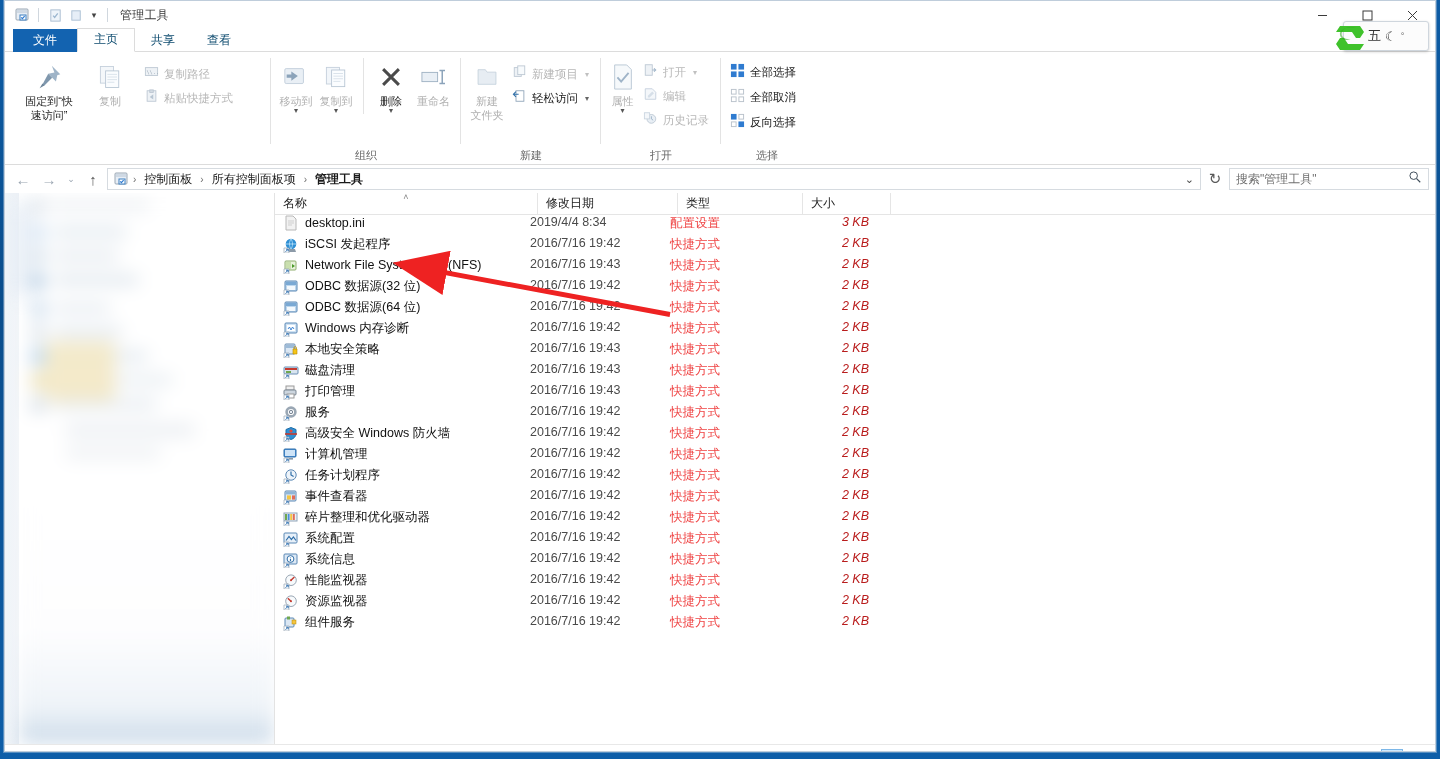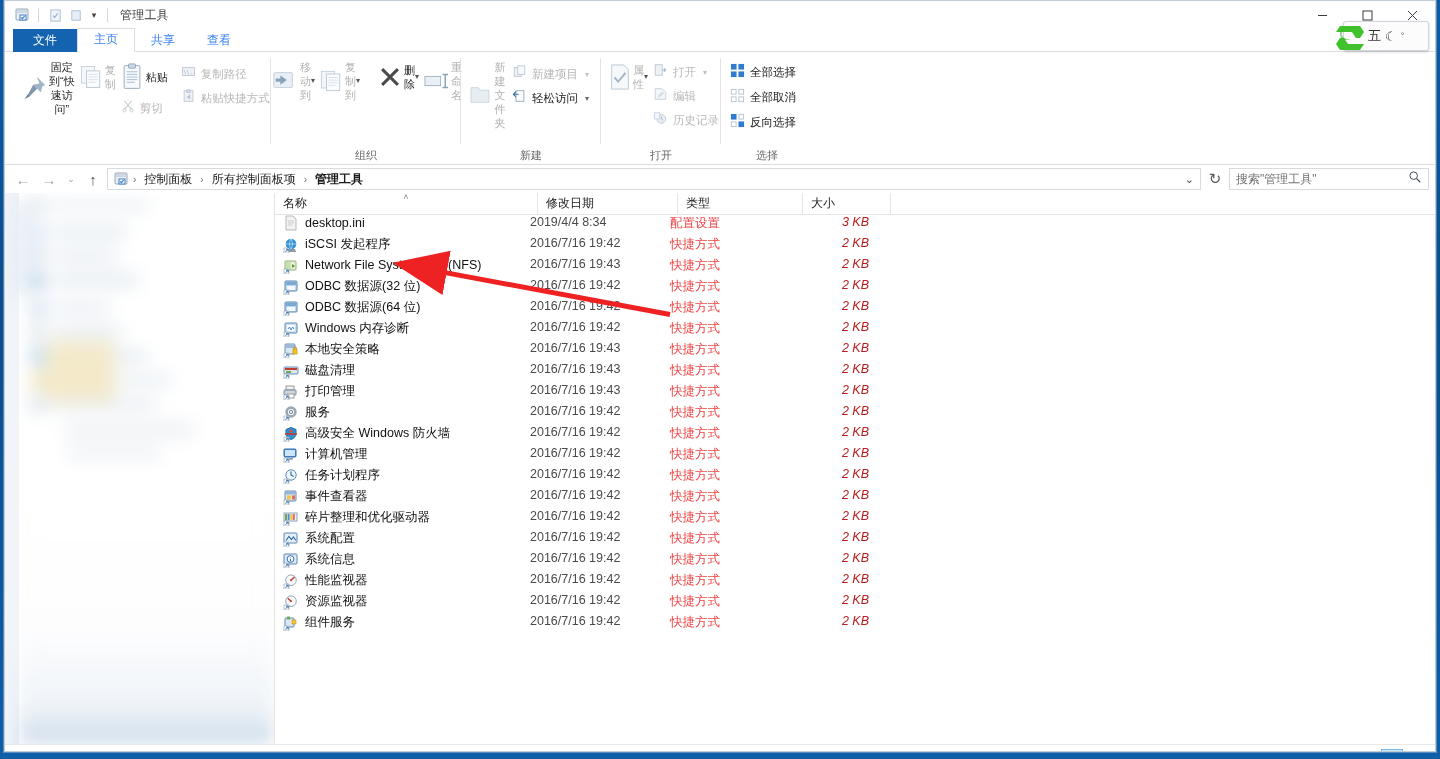--- a/index.html
+++ b/index.html
@@ -51,21 +51,21 @@
   
   #tabs {
     height:23px; background:#ffffff; display:flex; align-items:flex-end;
     padding-left:8px; position:relative;
   }
   #tabs:after {
     content:""; position:absolute; left:0; right:0; bottom:0; height:1px;
     background:#dcdcdc;
   }
   .tab {
-    font-size:12px; padding:3px 16px 4px 16px; color:#3b82f6;
+    font-size:12px; padding:3px 16px 4px 16px; color:#0c4a6e;
     position:relative; z-index:2; line-height:15px;
   }
   .tab.file { background:#1363b0; color:#fff; padding:4px 20px 4px 20px; }
   .tab.active {
     background:#fff; border:1px solid #dcdcdc; border-bottom:1px solid #fff;
   }
   
   #ribbon {
     height:113px; background:#fff; border-bottom:1px solid #dcdcdc;
     display:flex; padding-left:8px; position:relative;
@@ -78,21 +78,21 @@
     content:""; position:absolute; right:0; top:6px; bottom:20px; width:1px;
     background:#e3e3e3;
   }
   .rgroup.last:after { display:none; }
   .rg-items { display:flex; flex:1; align-items:flex-start; gap:2px; }
   .rg-label {
     text-align:center; font-size:11px; color:#666; padding-bottom:4px;
     height:18px; line-height:18px;
   }
   .bigbtn {
-    width:58px; display:flex; flex-direction:row; align-items:center;
+    width:58px; display:flex; flex-direction:column; align-items:center;
     padding-top:4px; font-size:11px; color:#1a1a1a; line-height:14px;
     text-align:center; cursor:default;
   }
   .bigbtn.dim { color:#b0b0b0; }
   .bigbtn .gl { height:34px; display:flex; align-items:center; }
   .colstack { display:flex; flex-direction:column; padding-top:4px; }
   .smallbtn {
     display:flex; align-items:center; gap:5px; font-size:11.5px;
     color:#1a1a1a; padding:3px 6px 3px 3px; line-height:15px; white-space:nowrap;
     border-radius:2px;
@@ -269,44 +269,20 @@
           <span class="gl">
             <svg width="28" height="28" viewBox="0 0 32 32">
               <rect x="5" y="4" width="15" height="19" fill="#f4f7fa" stroke="#c3cfdb"></rect>
               <rect x="11" y="9" width="15" height="19" fill="#fafcfe" stroke="#b7c5d3"></rect>
               <g stroke="#d6dfe8">
                   <path d="M13 13h11M13 16h11M13 19h11M13 22h8"></path>
                 </g>
             </svg>
           </span>
           <span>复制</span>
-        </div>
-        <div class="colstack">
-          <div class="bigbtn" style="padding-top:0;">
-            <span class="gl">
-              <svg width="28" height="30" viewBox="0 0 32 34">
-                <rect x="7" y="4" width="18" height="26" rx="1" fill="#f7fafc" stroke="#8fa4b8"></rect>
-                <rect x="12" y="2" width="8" height="5" rx="1" fill="#c9d6e3" stroke="#8fa4b8"></rect>
-                <g stroke="#9fb6cc">
-                    <path d="M10 11h12M10 14h12M10 17h12M10 20h12M10 23h9"></path>
-                  </g>
-              </svg>
-            </span>
-            <span>粘贴</span>
-          </div>
-          <div class="smallbtn dim" style="margin-top:2px;">
-            <span>
-              <svg width="14" height="14" viewBox="0 0 16 16">
-                <path d="M4 2l8 10M12 2L4 12" stroke="#c2c9d0" fill="none" stroke-width="1.2"></path>
-                <circle cx="4" cy="13" r="1.8" fill="none" stroke="#c2c9d0"></circle>
-                <circle cx="12" cy="13" r="1.8" fill="none" stroke="#c2c9d0"></circle>
-              </svg>
-            </span>
-            <span>剪切</span>
-          </div>
         </div>
         <div class="colstack" style="padding-top:6px;">
           <div class="smallbtn dim">
             <span>
               <svg width="15" height="14" viewBox="0 0 16 16">
                 <rect x="1" y="3" width="14" height="9" fill="#eef2f6" stroke="#bcc7d2"></rect>
                 <text x="2.2" y="10" font-size="6" fill="#9aa8b6" font-family="monospace">\\..</text>
               </svg>
             </span>
             <span>复制路径</span>

